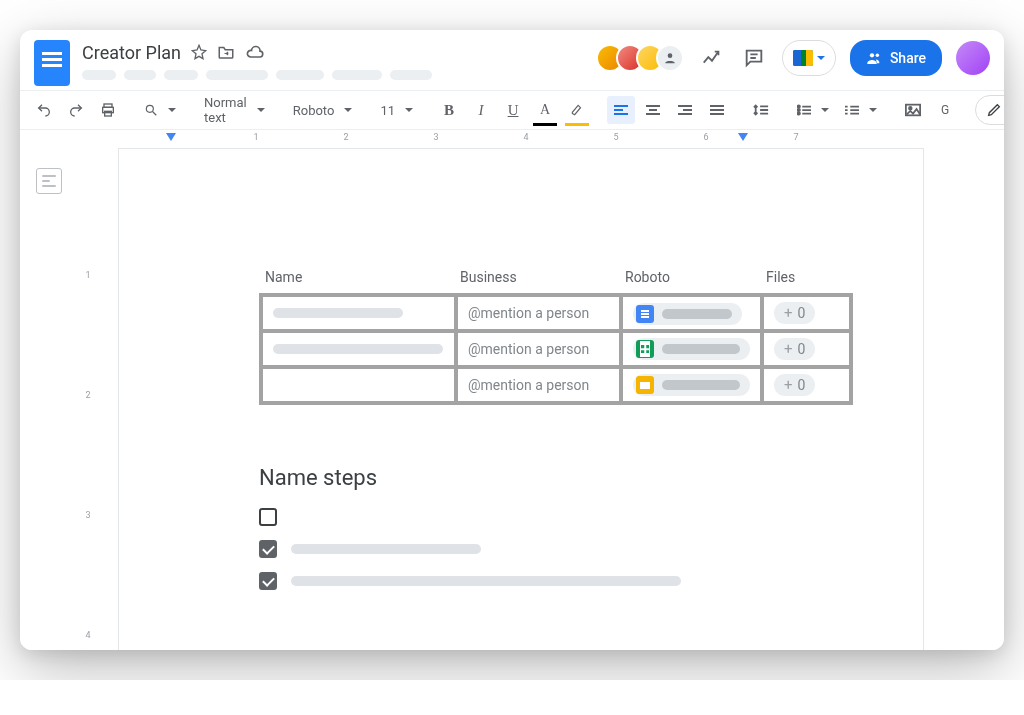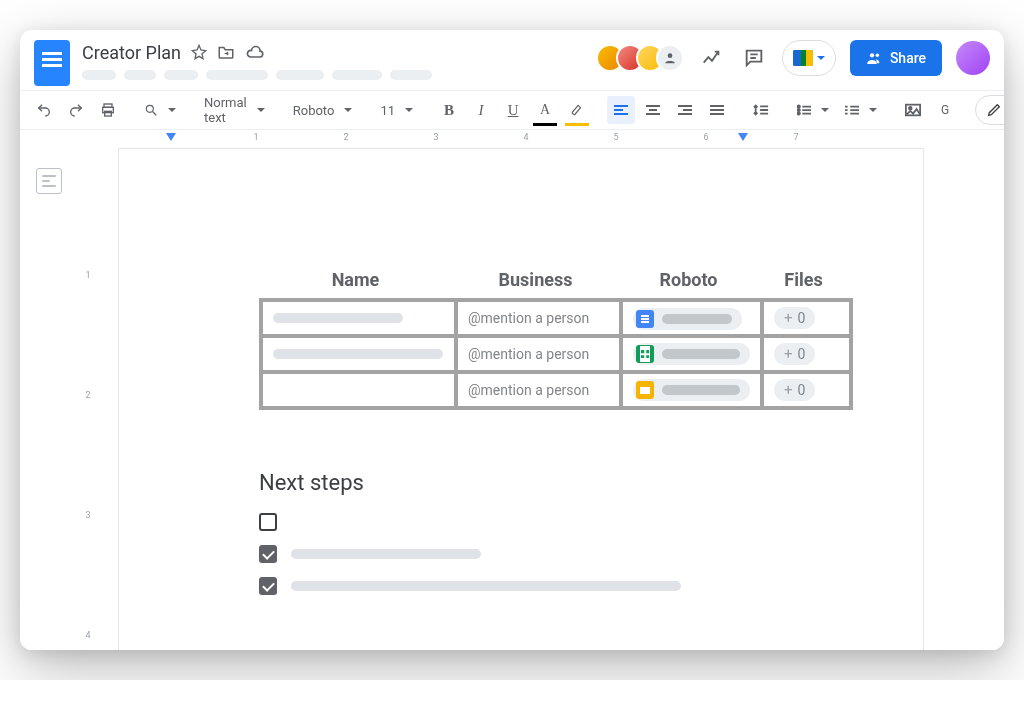--- a/index.html
+++ b/index.html
@@ -43,21 +43,21 @@
   .av.anon{background:#eceff1;color:#5f6368;display:flex;align-items:center;justify-content:center;font-size:13px;}
   .icn-btn { color:#5f6368; display:inline-flex; align-items:center; justify-content:center; width:28px;height:28px; }
   .meet-pill{
     display:flex;align-items:center;gap:4px;border:1px solid #dadce0;border-radius:20px;height:36px;padding:0 10px;
   }
   .meet-logo{width:20px;height:16px;position:relative;}
   .meet-logo .a{position:absolute;inset:0;background:#00832d;border-radius:2px;}
   .meet-logo .b{position:absolute;left:0;top:0;width:40%;height:100%;background:#1967d2;border-radius:2px 0 0 2px;}
   .meet-logo .c{position:absolute;right:0;top:0;width:35%;height:100%;background:#fbbc04;border-radius:0 2px 2px 0;}
   .share-btn{
-    background:#1a73e8;color:#fff;border:none;border-radius:6px;height:36px;padding:16px 16px;
+    background:#1a73e8;color:#fff;border:none;border-radius:16px;height:36px;padding:16px 16px;
     display:flex;align-items:center;gap:8px;font-weight:500;font-size:14px;
   }
   .me-avatar{width:34px;height:34px;border-radius:50%;background:linear-gradient(135deg,#c58af9,#a142f4);}
 
   
   .toolbar{
     border-top:1px solid #eceff1;border-bottom:1px solid #eceff1;
     height:40px;display:flex;align-items:center;padding:0 10px;gap:4px;color:#5f6368;
     font-size:13px;
   }
@@ -96,21 +96,21 @@
   }
   .page{
     position:absolute;left:20px;right:80px;top:18px;bottom:0;
     background:#fff;border:1px solid #e4e7ea;border-bottom:none;
     padding:120px 70px 40px 140px;
   }
 
   
   table.smart{border-collapse:collapse;width:100%;}
   table.smart th{
-    text-align:center;font-size:18px;color:#5f6368;font-weight:700;padding:0 10px 8px 4px;border:none;
+    text-align:left;font-size:14px;color:#5f6368;font-weight:400;padding:0 10px 8px 4px;border:none;
   }
   table.smart td{
     border:4px solid #a3a3a3;height:36px;padding:4px 10px;font-size:14px;color:#80868b;vertical-align:middle;
   }
   .ph-bar{height:10px;border-radius:5px;background:#dfe3e7;display:inline-block;}
   .file-chip{
     display:inline-flex;align-items:center;gap:8px;background:#eceff1;border-radius:12px;height:22px;padding:0 10px 0 3px;
   }
   .file-icn{width:18px;height:18px;border-radius:3px;display:flex;align-items:center;justify-content:center;}
   .file-icn.doc{background:#4285f4;}
@@ -432,21 +432,21 @@
                   </span></td>
                 <td><span class="vote-chip">
                     <span class="plus">+</span>
                     <span>0</span>
                   </span></td>
               </tr>
             </tbody>
         </table>
 
         <div class="next-steps">
-          <h2>Next steps</h2>
+          <h2>Name steps</h2>
           <div id="checklist">
               <div class="check-row">
                 <span class="cb"></span>
               </div>
               <div class="check-row">
                 <span class="cb checked"></span>
                 <span class="ph-bar" style="width: 190px;"></span>
               </div>
               <div class="check-row">
                 <span class="cb checked"></span>

